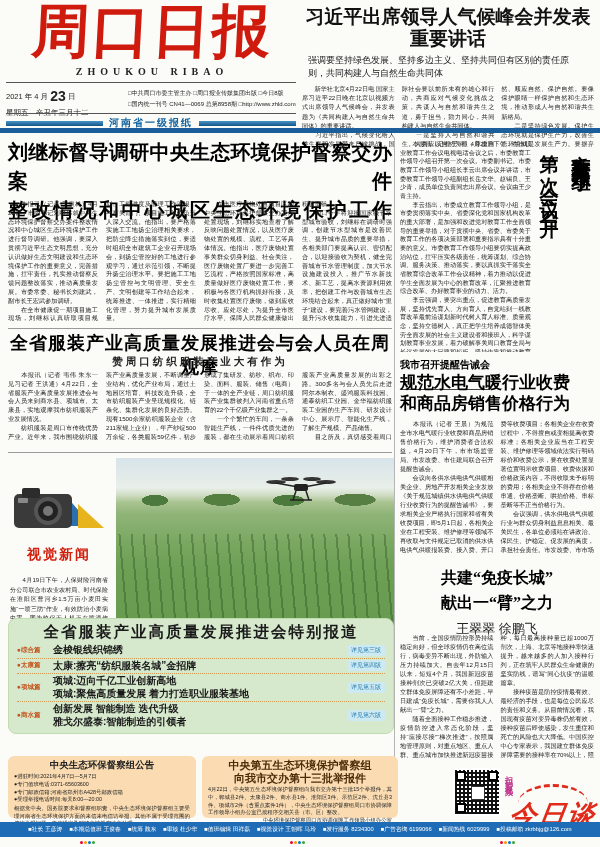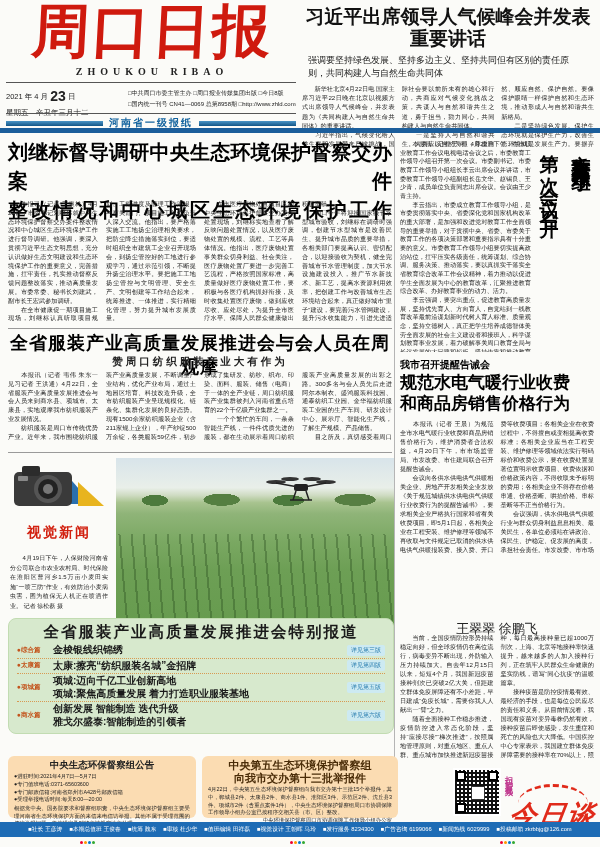--- a/index.html
+++ b/index.html
@@ -45,35 +45,35 @@
   
   .edu{left:400px;top:140px;width:194px;height:212px;display:flex;}
   .edu-body{flex:1;font-size:6.2px;line-height:1.4;text-align:justify;overflow:hidden;padding-right:5px;color:#222;}
   .edu-head{writing-mode:vertical-rl;height:212px;font-family:"Liberation Serif",serif;
     font-weight:600;color:#000;}
   .edu-head .c1{font-size:19px;letter-spacing:2px;display:block;margin-left:6px;}
   .edu-head .c2{font-size:19px;letter-spacing:11px;display:block;}
 
   
   .kicker{left:400px;top:358px;width:190px;font-size:10px;font-weight:bold;color:#000;
-    border-bottom:1px solid #444;display:inline-block;padding-bottom:4px;width:auto;}
+    border-bottom:1px solid #444;display:inline-block;padding-bottom:17px;width:auto;}
   .notice-headline{left:400px;top:372px;width:194px;font-size:17px;font-weight:bold;line-height:1.25;color:#000;}
   .notice-body{left:400px;top:420px;width:194px;height:140px;columns:2;column-gap:7px;column-fill:auto;
     overflow:hidden;font-size:6.2px;line-height:1.45;color:#222;}
 
   
   .obs-headline{left:8px;top:331px;width:384px;text-align:center;font-family:"Liberation Serif",serif;
     font-weight:bold;font-size:18px;letter-spacing:1px;color:#000;}
   .obs-sub{left:8px;top:355px;width:384px;text-align:center;font-family:"Liberation Serif",serif;
     font-weight:bold;font-size:10.5px;letter-spacing:3px;color:#222;}
   .obs-body{left:8px;top:371px;width:384px;height:78px;columns:4;column-gap:8px;column-fill:auto;
     overflow:hidden;font-size:6.2px;line-height:1.42;color:#222;}
 
   
-  .visual-box{left:8px;top:456px;width:102px;height:186px;}
+  .visual-box{left:8px;top:478px;width:102px;height:186px;}
   .visual-label{color:#d2200f;font-weight:bold;font-family:"Liberation Serif",serif;
     font-size:14px;letter-spacing:2px;text-align:center;margin-top:2px;}
   .visual-caption{font-size:6px;line-height:1.6;text-align:justify;color:#222;margin-top:12px;padding:0 2px;}
   .photo{left:116px;top:458px;width:278px;height:186px;overflow:hidden;
     background:linear-gradient(to bottom,
       #d8e4ea 0%,#e9efe9 16%,#cfdcc3 20%,#a8c38f 24%,#8fb478 30%,#7aa862 45%,#6d9f55 60%,#649a4c 100%);}
   .trees{position:absolute;left:0;top:34px;width:278px;height:14px;
     background:radial-gradient(ellipse 22px 9px at 14% 60%,#4c7a3c 60%,transparent 61%),
                radial-gradient(ellipse 30px 10px at 38% 55%,#557f41 60%,transparent 61%),
                radial-gradient(ellipse 26px 9px at 62% 60%,#4c7a3c 60%,transparent 61%),
@@ -229,20 +229,24 @@
       <ellipse cx="46" cy="3" rx="9" ry="2" fill="#333"></ellipse>
       <rect x="28" y="8" width="14" height="7" rx="2" fill="#222"></rect>
       <line x1="10" y1="7" x2="32" y2="11" stroke="#222" stroke-width="1.5"></line>
       <line x1="60" y1="7" x2="38" y2="11" stroke="#222" stroke-width="1.5"></line>
       <line x1="30" y1="15" x2="27" y2="24" stroke="#222" stroke-width="1.5"></line>
       <line x1="40" y1="15" x2="43" y2="24" stroke="#222" stroke-width="1.5"></line>
       <line x1="24" y1="24" x2="46" y2="24" stroke="#222" stroke-width="1.5"></line>
     </svg>
   </div>
 
+  <div class="abs imm-headline">
+    <div>共建“免疫长城”</div>
+    <div>献出一“臂”之力</div>
+  </div>
   <div class="abs imm-byline">王翠翠 徐鹏飞</div>
   <div class="abs imm-body prewrap just">　　当前，全国疫情防控形势持续稳定向好，但全球疫情仍在高位流行，病毒变异不断出现，外防输入压力持续加大。自去年12月15日以来，短短4个月，我国新冠疫苗接种剂次已突破2亿大关，但距建立群体免疫屏障还有不小差距，早日建成“免疫长城”，需要你我人人献出一“臂”之力。
 　　随着全面接种工作稳步推进，疫情防控进入常态化阶段，坚持“应接尽接”“梯次推进”，按照属地管理原则，对重点地区、重点人群、重点城市加快推进新冠疫苗接种，每日最高接种量已超1000万剂次，上海、北京等地接种率快速提升，越来越多的人加入接种行列，正在筑牢人民群众生命健康的坚实防线，谱写“同心抗疫”的温暖篇章。
 　　接种疫苗是防控疫情最有效、最经济的手段，也是每位公民应尽的责任和义务。从目前情况看，我国现有疫苗对变异毒株仍然有效，接种疫苗后即使感染，发生重症和死亡的风险也大大降低。中国疾控中心专家表示，我国建立群体免疫屏障需要的接种率在70%以上，照此计算需要10亿人以上完成接种，才能产生稳固的群体免疫效果。
 　　目前，不少地方疫苗供应充足、接种便利，各级疾控部门优化流程、延长服务时间，让群众在家门口就能接种。凡是符合接种条件的群众，都应当积极主动接种，如实提供健康状况，以科学态度正确认识疫苗的保护作用，共筑免疫屏障。共建“免疫长城”，人人有责、人人受益，期待更多人挽起袖子，献出一“臂”之力，让我们早日回归正常的生产生活秩序，共享健康平安的美好生活。</div>
   <div class="abs qr">
     <div class="qr-eye" style="left:1px;top:1px;"></div>
     <div class="qr-eye" style="right:1px;top:1px;"></div>
     <div class="qr-eye" style="left:1px;bottom:1px;"></div>
     <div class="qr-center"></div>

